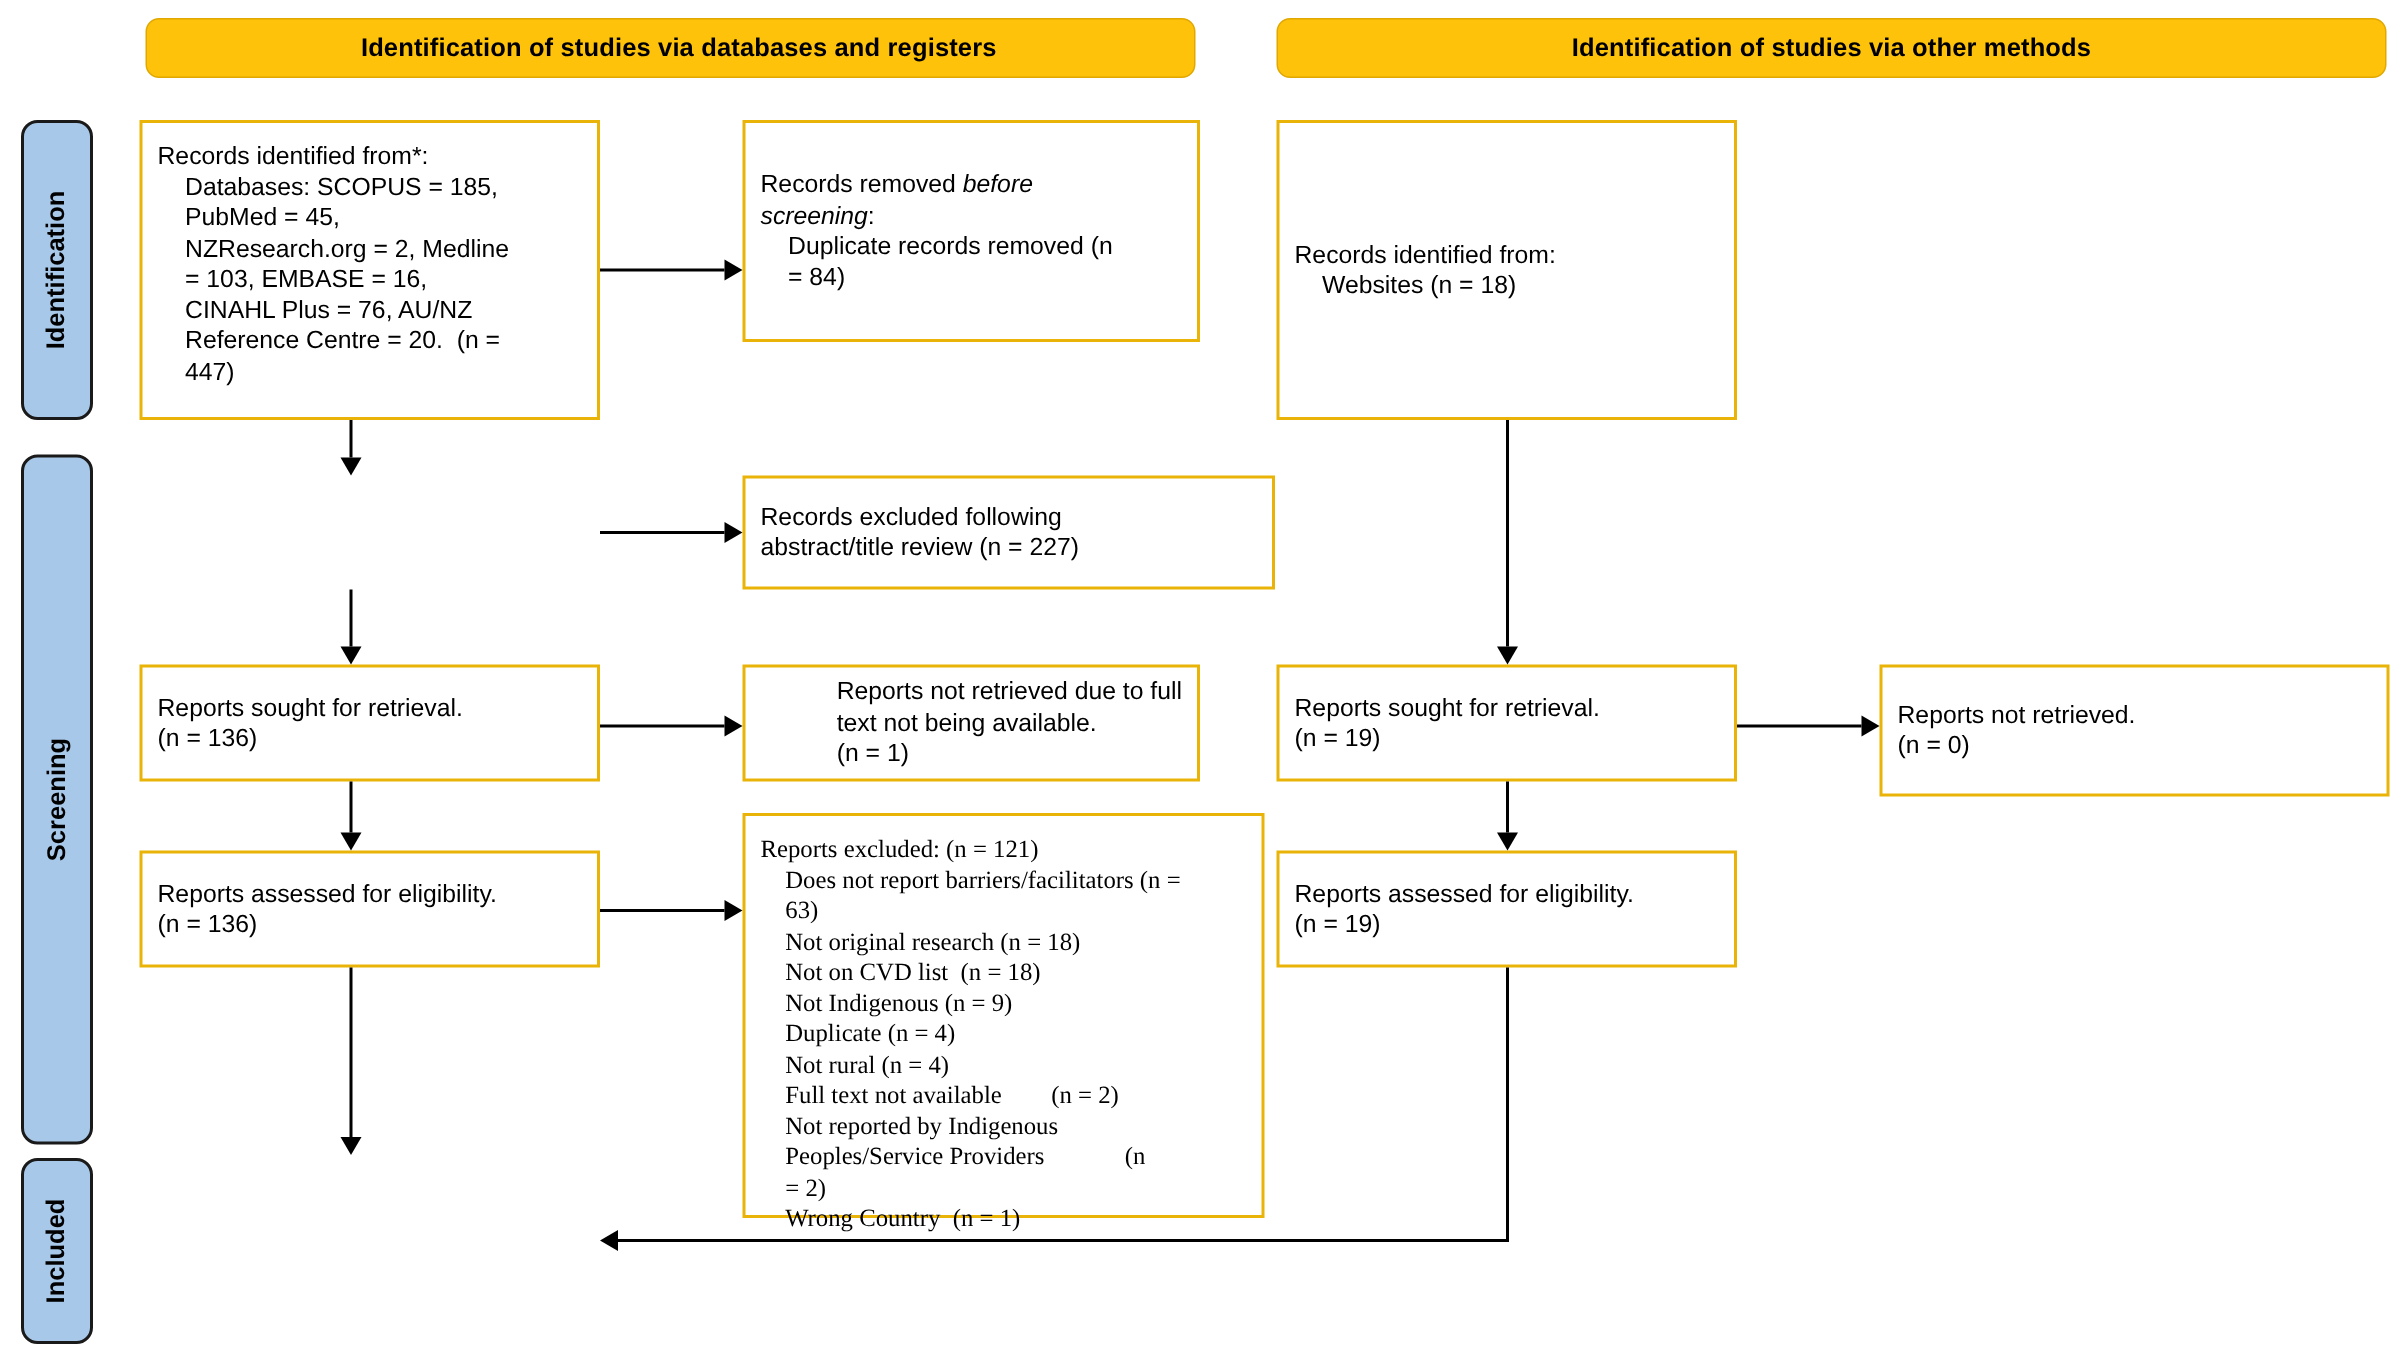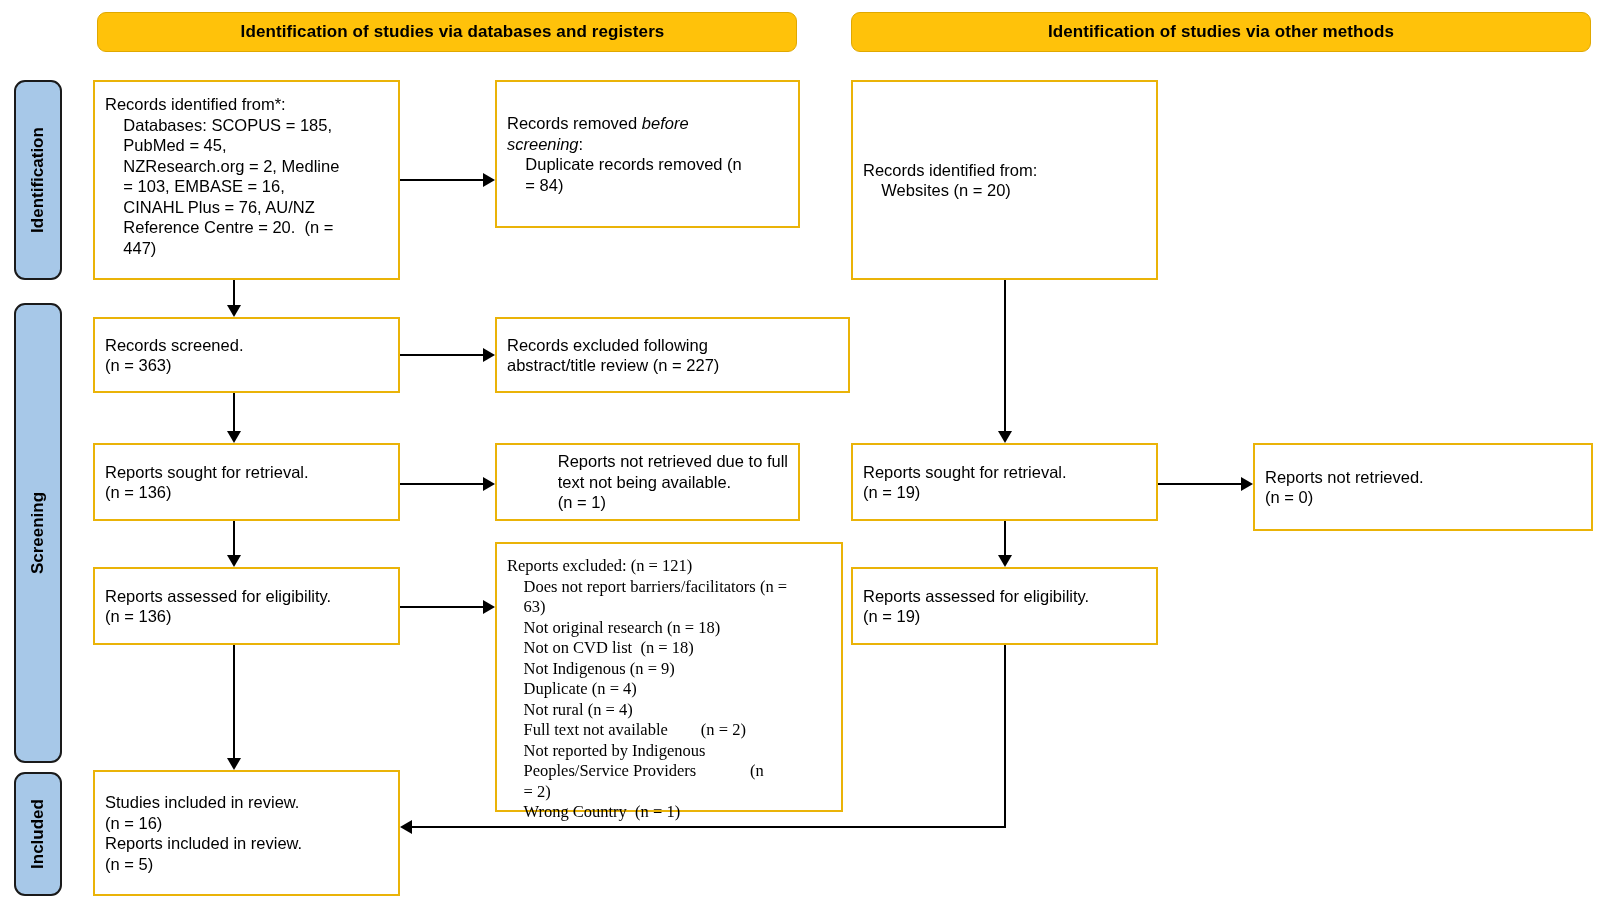--- a/index.html
+++ b/index.html
@@ -139,24 +139,20 @@
     447)</span>
   </div>
 
   <div class="box" style="left:495px; top:80px; width:305px; height:148px;">
     <span class="txt"><span>Records removed </span><span class="ital">before</span>
 <span class="ital">screening</span><span>:</span>
 <span>    Duplicate records removed (n
     = 84)</span></span>
   </div>
 
-  <div class="box" style="left:93px; top:317px; width:307px; height:76px;">
-    <span class="txt">Records screened.
-(n = 363)</span>
-  </div>
 
   <div class="box" style="left:495px; top:317px; width:355px; height:76px;">
     <span class="txt">Records excluded following
 abstract/title review (n = 227)</span>
   </div>
 
   <div class="box" style="left:93px; top:443px; width:307px; height:78px;">
     <span class="txt">Reports sought for retrieval.
 (n = 136)</span>
   </div>
@@ -181,30 +177,24 @@
     Not Indigenous (n = 9)
     Duplicate (n = 4)
     Not rural (n = 4)
     Full text not available        (n = 2)
     Not reported by Indigenous
     Peoples/Service Providers             (n
     = 2)
     Wrong Country  (n = 1)</span>
   </div>
 
-  <div class="box" style="left:93px; top:770px; width:307px; height:126px;">
-    <span class="txt">Studies included in review.
-(n = 16)
-Reports included in review.
-(n = 5)</span>
-  </div>
 
   <div class="box" style="left:851px; top:80px; width:307px; height:200px;">
     <span class="txt">Records identified from:
-    Websites (n = 20)</span>
+    Websites (n = 18)</span>
   </div>
 
   <div class="box" style="left:851px; top:443px; width:307px; height:78px;">
     <span class="txt">Reports sought for retrieval.
 (n = 19)</span>
   </div>
 
   <div class="box" style="left:1253px; top:443px; width:340px; height:88px;">
     <span class="txt">Reports not retrieved.
 (n = 0)</span>

